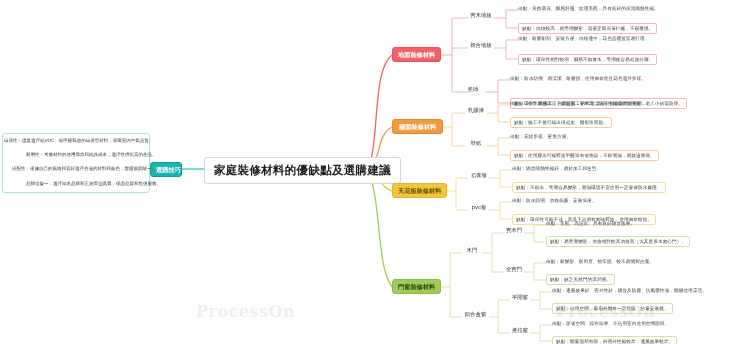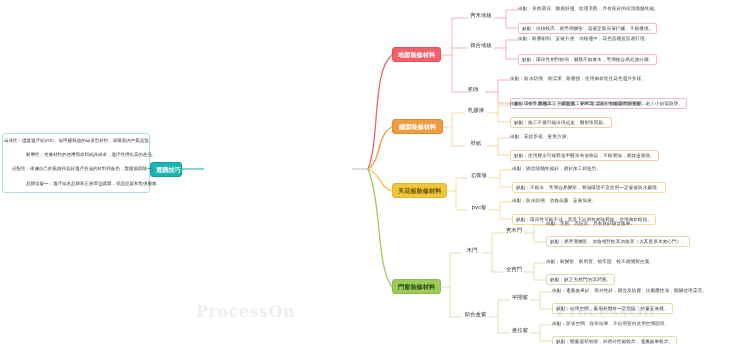--- a/index.html
+++ b/index.html
@@ -104,20 +104,21 @@
 
     <path d="M482 253 L492 253 M492 233 L492 272 M492 233 L504 233 M492 272 L504 272" stroke="#cfe3ac" stroke-width="0.9" fill="none"></path>
     <path d="M524 233 L534 233 M534 225 L534 242 M534 225 L546 225 M534 242 L546 242" stroke="#cfe3ac" stroke-width="0.9" fill="none"></path>
     <path d="M524 272 L534 272 M534 263 L534 280 M534 263 L546 263 M534 280 L546 280" stroke="#cfe3ac" stroke-width="0.9" fill="none"></path>
 
     <path d="M489 317 L498 317 M498 300 L498 333 M498 300 L510 300 M498 333 L510 333" stroke="#cfe3ac" stroke-width="0.9" fill="none"></path>
     <path d="M530 300 L540 300 M540 292 L540 309 M540 292 L552 292 M540 309 L552 309" stroke="#cfe3ac" stroke-width="0.9" fill="none"></path>
     <path d="M530 333 L540 333 M540 325 L540 341 M540 325 L552 325 M540 341 L552 341" stroke="#cfe3ac" stroke-width="0.9" fill="none"></path>
   </svg>
 
+  <div class="node central">家庭裝修材料的優缺點及選購建議</div>
 
   <div class="leftbox"></div>
 
   <div class="node pill teal" style="left:150px;top:162px;width:32px;">選購技巧</div>
 
   <div class="leftline" style="top:139px;">環保性：儘量選擇低VOC、低甲醛釋放的環保型材料，保障室內空氣品質。</div>
   <div class="leftline" style="top:153px;left:26px;">耐用性：考慮材料的使用壽命和維護成本，選擇性價比高的產品。</div>
   <div class="leftline" style="top:167px;left:12px;">搭配性：根據自己的風格和喜好選擇合適的材料和顏色，整體協調統一。</div>
   <div class="leftline" style="top:182px;left:26px;">品牌信譽一：選擇知名品牌和正規管道購買，保證品質和售後服務。</div>
 

